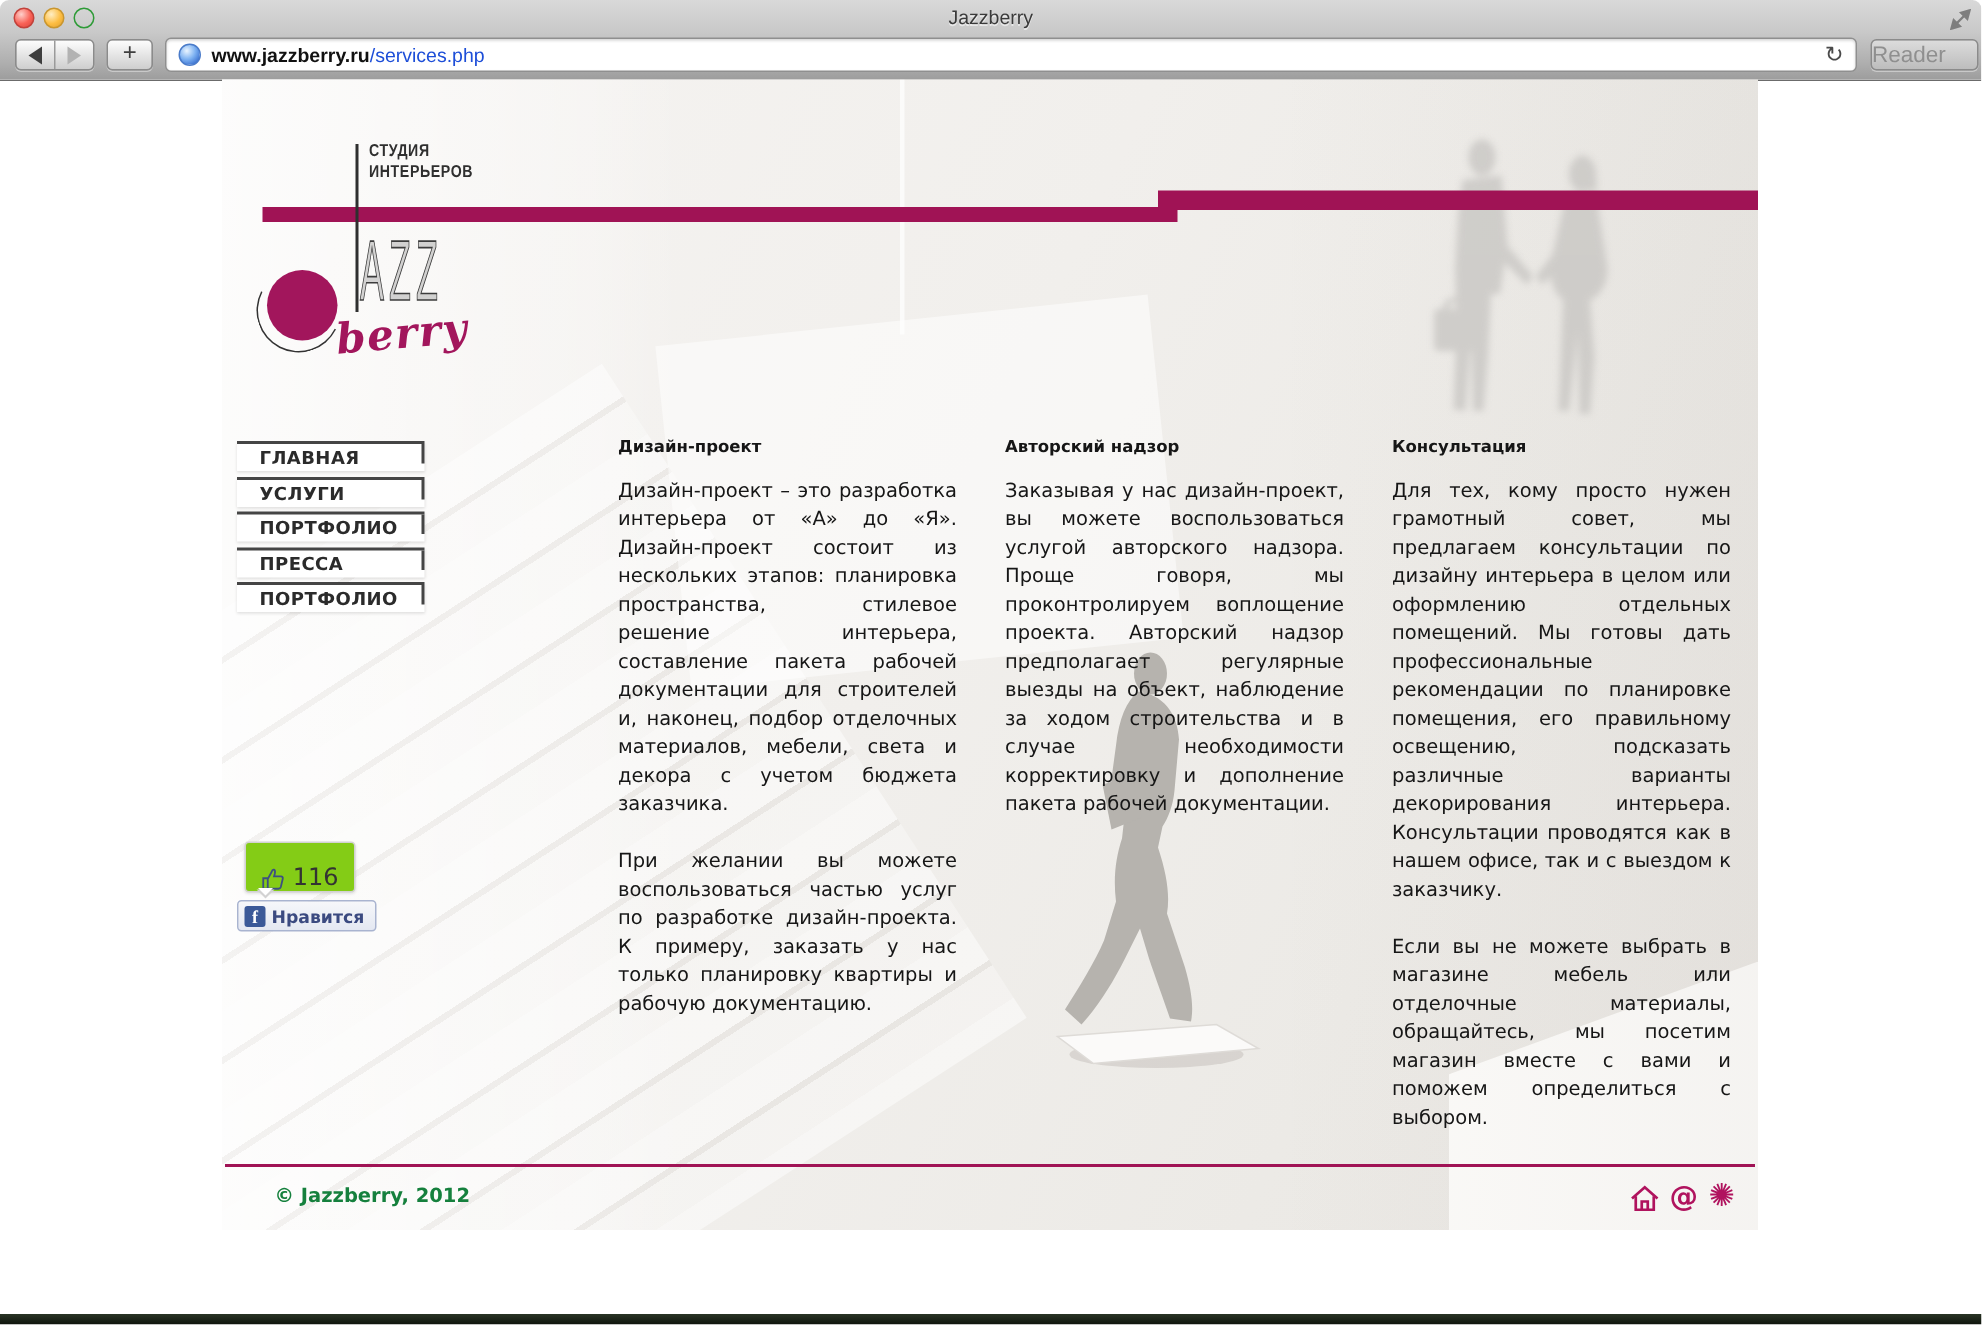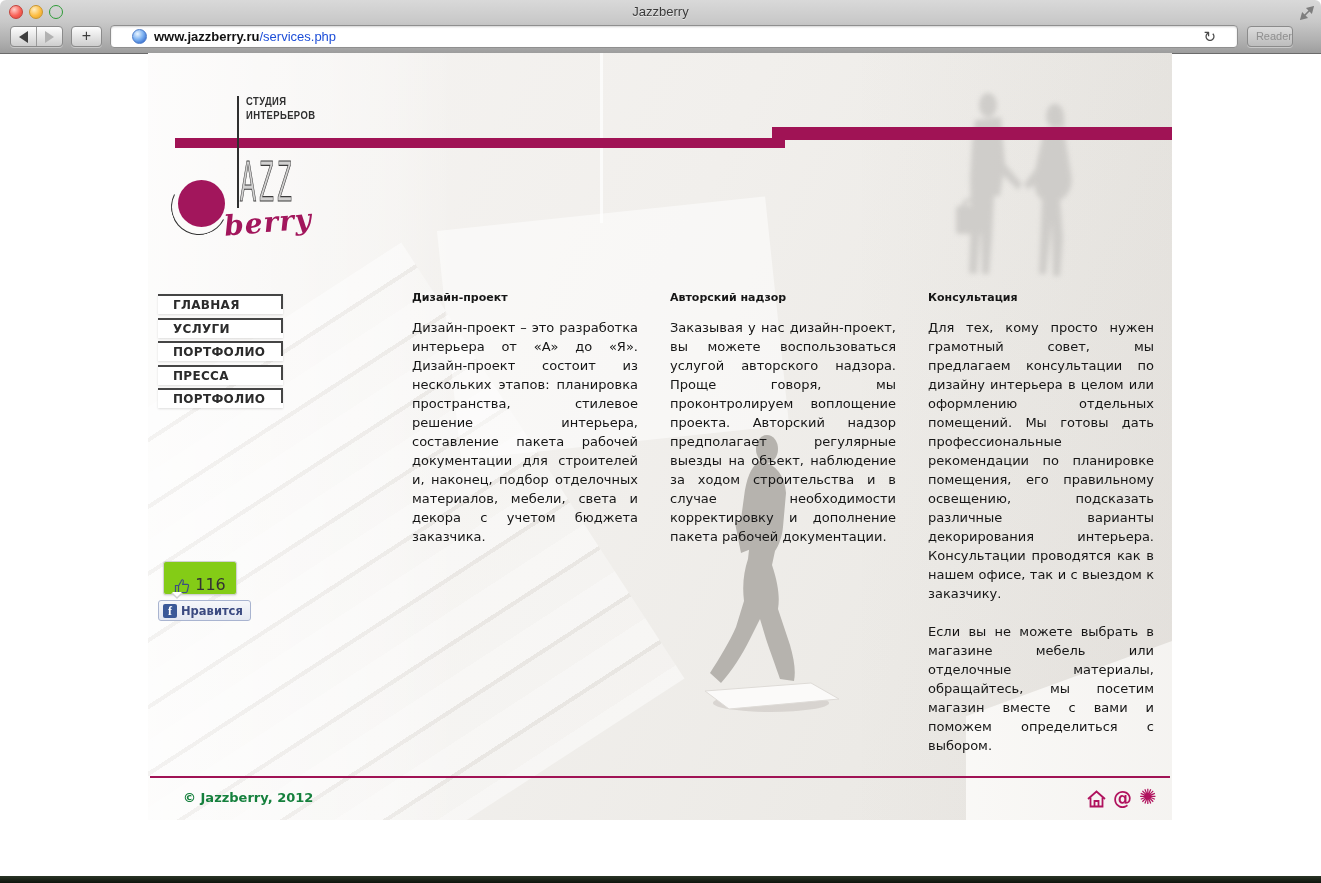--- a/index.html
+++ b/index.html
@@ -21,27 +21,27 @@
   .tbtn{top:26px;height:21px;border:1px solid #8b8b8b;border-radius:4px;
     background:linear-gradient(180deg,#fdfdfd,#cecece);box-sizing:border-box;box-shadow:0 1px 0 rgba(255,255,255,.4);}
   #nav-group{left:10px;width:53px;display:flex;}
   .nav-half{flex:1;display:flex;align-items:center;justify-content:center;}
   .nav-half+.nav-half{border-left:1px solid #9a9a9a;}
   .tri-left{width:0;height:0;border-style:solid;border-width:6px 9px 6px 0;border-color:transparent #3e3e3e transparent transparent;}
   .tri-right{width:0;height:0;border-style:solid;border-width:6px 0 6px 9px;border-color:transparent transparent transparent #b2b2b2;}
   #plus-btn{left:71px;width:31px;text-align:center;font-size:16px;line-height:18px;color:#3e3e3e;}
   #addressbar{left:110px;top:25px;width:1128px;height:23px;background:#fff;border:1px solid #8f8f8f;
     border-radius:4px;box-sizing:border-box;box-shadow:inset 0 1px 2px rgba(0,0,0,.18);
-    display:flex;align-items:center;padding:0 21px;}
+    display:flex;align-items:center;padding:0 8px;}
   #globe{width:15px;height:15px;border-radius:50%;margin-right:7px;flex:0 0 auto;
     background:radial-gradient(circle at 35% 30%,#eaf5ff,#7fb3f2 45%,#2c63c9 90%);border:1px solid #4a7bc9;box-sizing:border-box;}
   #url-host{font-size:13px;color:#111;font-weight:bold;}
   #url-path{font-size:13px;color:#1d4ed8;}
   #refresh-ic{margin-left:auto;font-size:15px;color:#4a4a4a;line-height:1;}
-  #reader-btn{left:1247px;width:46px;text-align:right;font-size:11px;line-height:19px;color:#8f8f8f;
+  #reader-btn{left:1247px;width:72px;text-align:left;font-size:15px;line-height:19px;color:#8f8f8f;
     background:linear-gradient(180deg,#dcdcdc,#bdbdbd);}
 
   
   #photo{left:148px;top:53px;width:1024px;height:767px;overflow:hidden;
     background:
       linear-gradient(90deg,rgba(255,255,255,.75) 0%,rgba(255,255,255,.25) 24%,rgba(255,255,255,0) 30%),
       linear-gradient(115deg,#f6f4f2 0%,#f1efec 45%,#eceae6 75%,#e9e6e2 100%);}
   .ph-shape{position:absolute;}
   #ph-stairs{left:-120px;top:300px;width:560px;height:520px;opacity:.55;transform:rotate(-33deg);
     background:repeating-linear-gradient(180deg,rgba(255,255,255,.9) 0 26px,rgba(190,184,178,.25) 26px 30px,rgba(255,255,255,.55) 30px 56px);}
@@ -224,20 +224,21 @@
   <div id="fb-tail1" class="abs"></div>
   <div id="fb-tail2" class="abs"></div>
   <div id="fb-like-btn" class="abs">
     <span id="fb-f">f</span>
     <span id="fb-like-label">Нравится</span>
   </div>
 
   <div id="col-1" class="abs col">
     <h3>Дизайн-проект</h3>
     <p>Дизайн-проект – это разработка интерьера от «А» до «Я». Дизайн-проект состоит из нескольких этапов: планировка пространства, стилевое решение интерьера, составление пакета рабочей документации для строителей и, наконец, подбор отделочных материалов, мебели, света и декора с учетом бюджета заказчика.</p>
+    <p>При желании вы можете воспользоваться частью услуг по разработке дизайн-проекта. К примеру, заказать у нас только планировку квартиры и рабочую документацию.</p>
   </div>
 
   <div id="col-2" class="abs col">
     <h3>Авторский надзор</h3>
     <p>Заказывая у нас дизайн-проект, вы можете воспользоваться услугой авторского надзора. Проще говоря, мы проконтролируем воплощение проекта. Авторский надзор предполагает регулярные выезды на объект, наблюдение за ходом строительства и в случае необходимости корректировку и дополнение пакета рабочей документации.</p>
   </div>
 
   <div id="col-3" class="abs col">
     <h3>Консультация</h3>
     <p>Для тех, кому просто нужен грамотный совет, мы предлагаем консультации по дизайну интерьера в целом или оформлению отдельных помещений. Мы готовы дать профессиональные рекомендации по планировке помещения, его правильному освещению, подсказать различные варианты декорирования интерьера. Консультации проводятся как в нашем офисе, так и с выездом к заказчику.</p>

